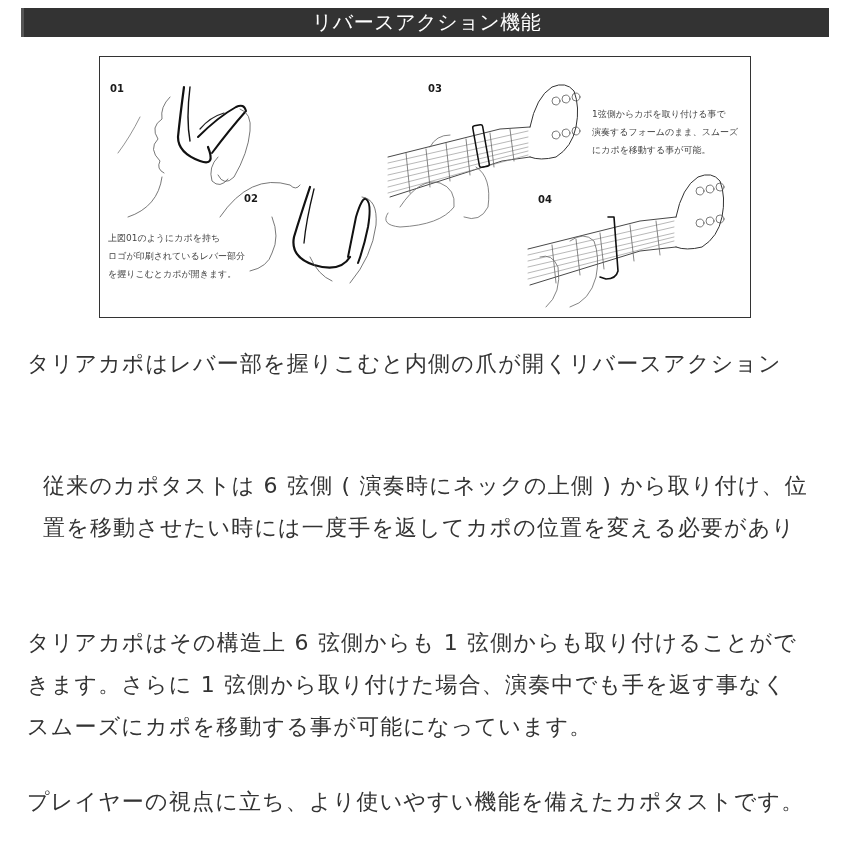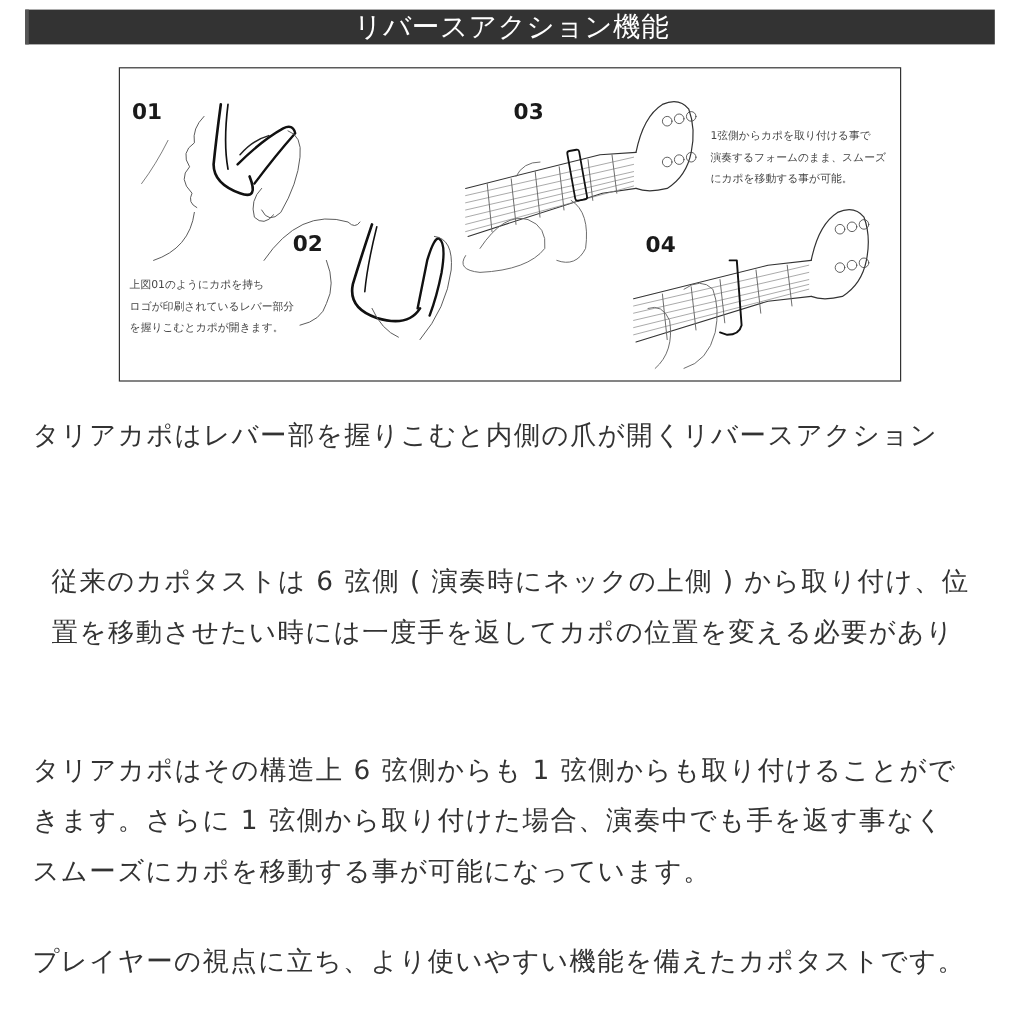--- a/index.html
+++ b/index.html
@@ -10,31 +10,31 @@
     }
     .page { position: relative; width: 850px; height: 850px; }
 
     .header-bar {
       position: absolute; left: 21px; top: 8px; width: 808px; height: 29px;
       background: #333333;
       border-left: 3px solid #555555;
       display: flex; align-items: center; justify-content: center;
     }
     .header-title {
-      color: #ffffff; font-size: 23px; letter-spacing: 0.5px;
+      color: #ffffff; font-size: 20px; letter-spacing: 0.5px;
       font-family: "DejaVu Sans", sans-serif;
     }
 
     .figure {
       position: absolute; left: 99px; top: 56px; width: 652px; height: 262px;
       border: 1.5px solid #333333; background: #ffffff;
     }
     .figure svg { position: absolute; left: 0; top: 0; }
     .step-label {
-      position: absolute; font-weight: bold; font-size: 18px; color: #1a1a1a;
+      position: absolute; font-weight: bold; font-size: 10px; color: #1a1a1a;
       font-family: "DejaVu Sans", sans-serif;
     }
     .caption {
       position: absolute; font-size: 9px; line-height: 18px; color: #444444;
       font-family: "DejaVu Sans", sans-serif; white-space: nowrap;
     }
 
     .body-text {
       position: absolute; left: 27px; width: 800px;
       font-size: 22px; line-height: 42px; color: #333333;

